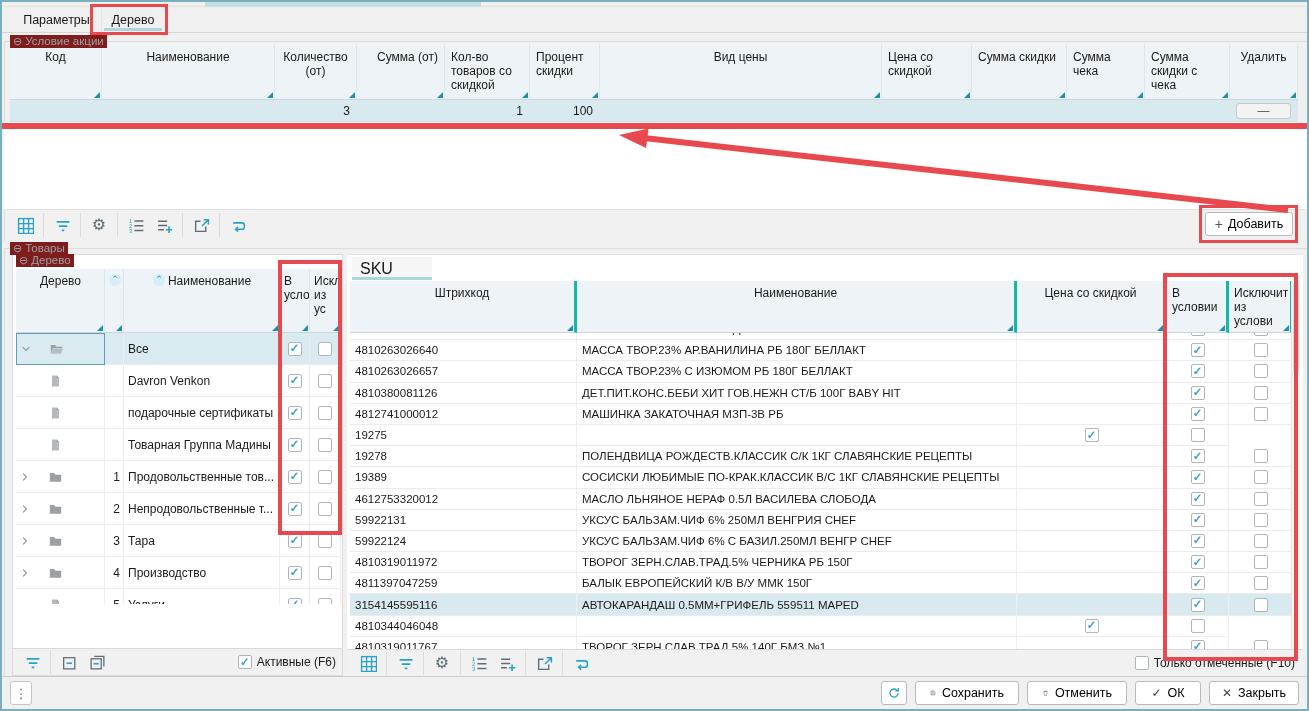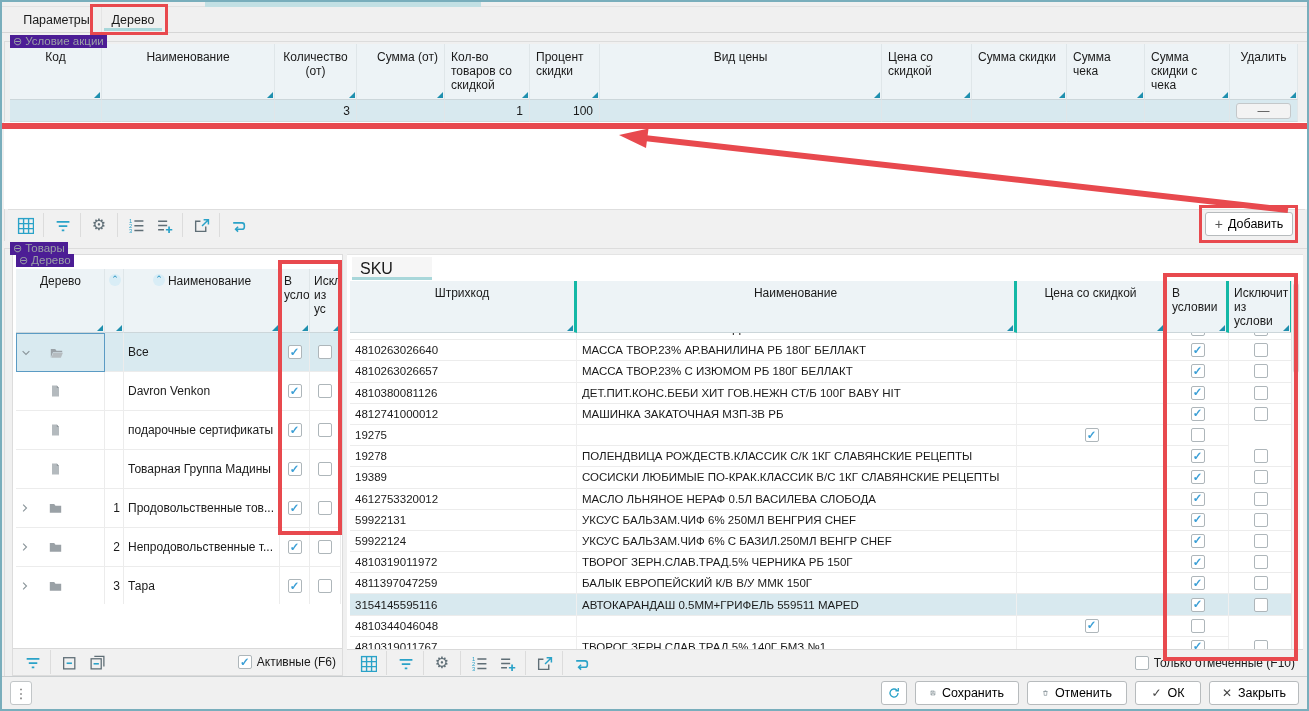--- a/index.html
+++ b/index.html
@@ -12,21 +12,21 @@
 
   
   .tabbar{position:absolute;left:0;top:5px;width:100%;height:25px;}
   .tab{position:absolute;top:0;height:25px;display:flex;align-items:center;justify-content:center;font-size:12.5px;cursor:default;}
   .tab-params{left:10px;width:90px;border-right:1px solid #e4e4e4;}
   .tab-conds{left:100px;width:62px;}
   .tab-conds .underline{position:absolute;left:2px;right:2px;bottom:1px;height:3px;background:#a9d7da;}
   .tabsep{position:absolute;left:0;top:30px;width:100%;height:1px;background:#d6d6d6;}
 
   
-  .grouplabel{position:absolute;font-size:11.5px;color:#9aa1a5;background:#4c1d95;padding:0 3px;z-index:3;}
+  .grouplabel{position:absolute;font-size:11.5px;color:#9aa1a5;background:#7f1d1d;padding:0 3px;z-index:3;}
   .grouplabel .gl-glyph{color:#9aa1a5;font-size:11px;margin-right:3px;}
   .groupline{position:absolute;border:1px solid #dcdcdc;border-bottom:none;}
 
   
   .cond-wrap{position:absolute;left:8px;top:42px;width:1288px;background:#15803d;}
   .trow{display:grid;grid-template-columns:92px 173px 82px 88px 85px 70px 282px 90px 95px 78px 85px 68px;}
   .cond-h{height:56px;}
   .cond-h .hcell{background:#edf3f6;border-right:1px solid #dfe6e9;border-bottom:1px solid #ccd6da;position:relative;font-size:12px;padding:6px 6px 0 6px;line-height:14px;overflow:hidden;}
   .hcell .sorttri{position:absolute;right:1px;bottom:1px;width:0;height:0;border-bottom:6px solid #1f8fae;border-left:6px solid transparent;}
   .cond-r{height:22px;}
@@ -45,21 +45,21 @@
 
   .addbtn{position:absolute;left:1203px;top:210px;width:88px;height:24px;background:#fff;border:1px solid #b7bbbd;border-radius:3px;font-size:12.5px;display:flex;align-items:center;justify-content:center;gap:5px;cursor:pointer;}
   .addbtn .plus{color:#555;font-size:14px;}
 
   
   .tree-panel{position:absolute;left:10px;top:252px;width:331px;height:422px;border:1px solid #dcdcdc;background:#fff;}
   .tree-grid{display:grid;grid-template-columns:89px 19px 156px 30px 31px;}
   .tree-h{position:absolute;left:3px;top:14px;width:325px;height:64px;}
   .tree-h .hcell{background:#edf3f6;border-right:1px solid #dfe6e9;border-bottom:1px solid #ccd6da;position:relative;font-size:12px;padding:5px 3px 0 4px;line-height:14px;overflow:hidden;}
   .tree-body{position:absolute;left:3px;top:78px;width:325px;height:271px;overflow:hidden;}
-  .tree-row{height:39px;border-radius:6px;}
+  .tree-row{height:32px;border-radius:6px;}
   .tree-row .cell{border-right:1px solid #ececec;border-bottom:1px solid #ececec;display:flex;align-items:center;font-size:12px;overflow:hidden;white-space:nowrap;}
   .tree-row.sel .cell{background:#d9eaf0;}
   .tree-row.sel .cell.first{border:1px solid #5b9bc4;}
   .cell.num{justify-content:flex-end;padding-right:3px;}
   .cell.name{padding-left:4px;}
   .cell.cbx{justify-content:center;}
   .expander{width:18px;display:flex;justify-content:center;align-items:center;}
   .tree-footer{position:absolute;left:0;bottom:0;width:100%;height:27px;border-top:1px solid #d9d9d9;background:#f1f1f1;display:flex;align-items:center;padding:0 6px;}
   .tree-footer .spacer{flex:1;}
   .cklabel{font-size:12px;margin-left:5px;}

